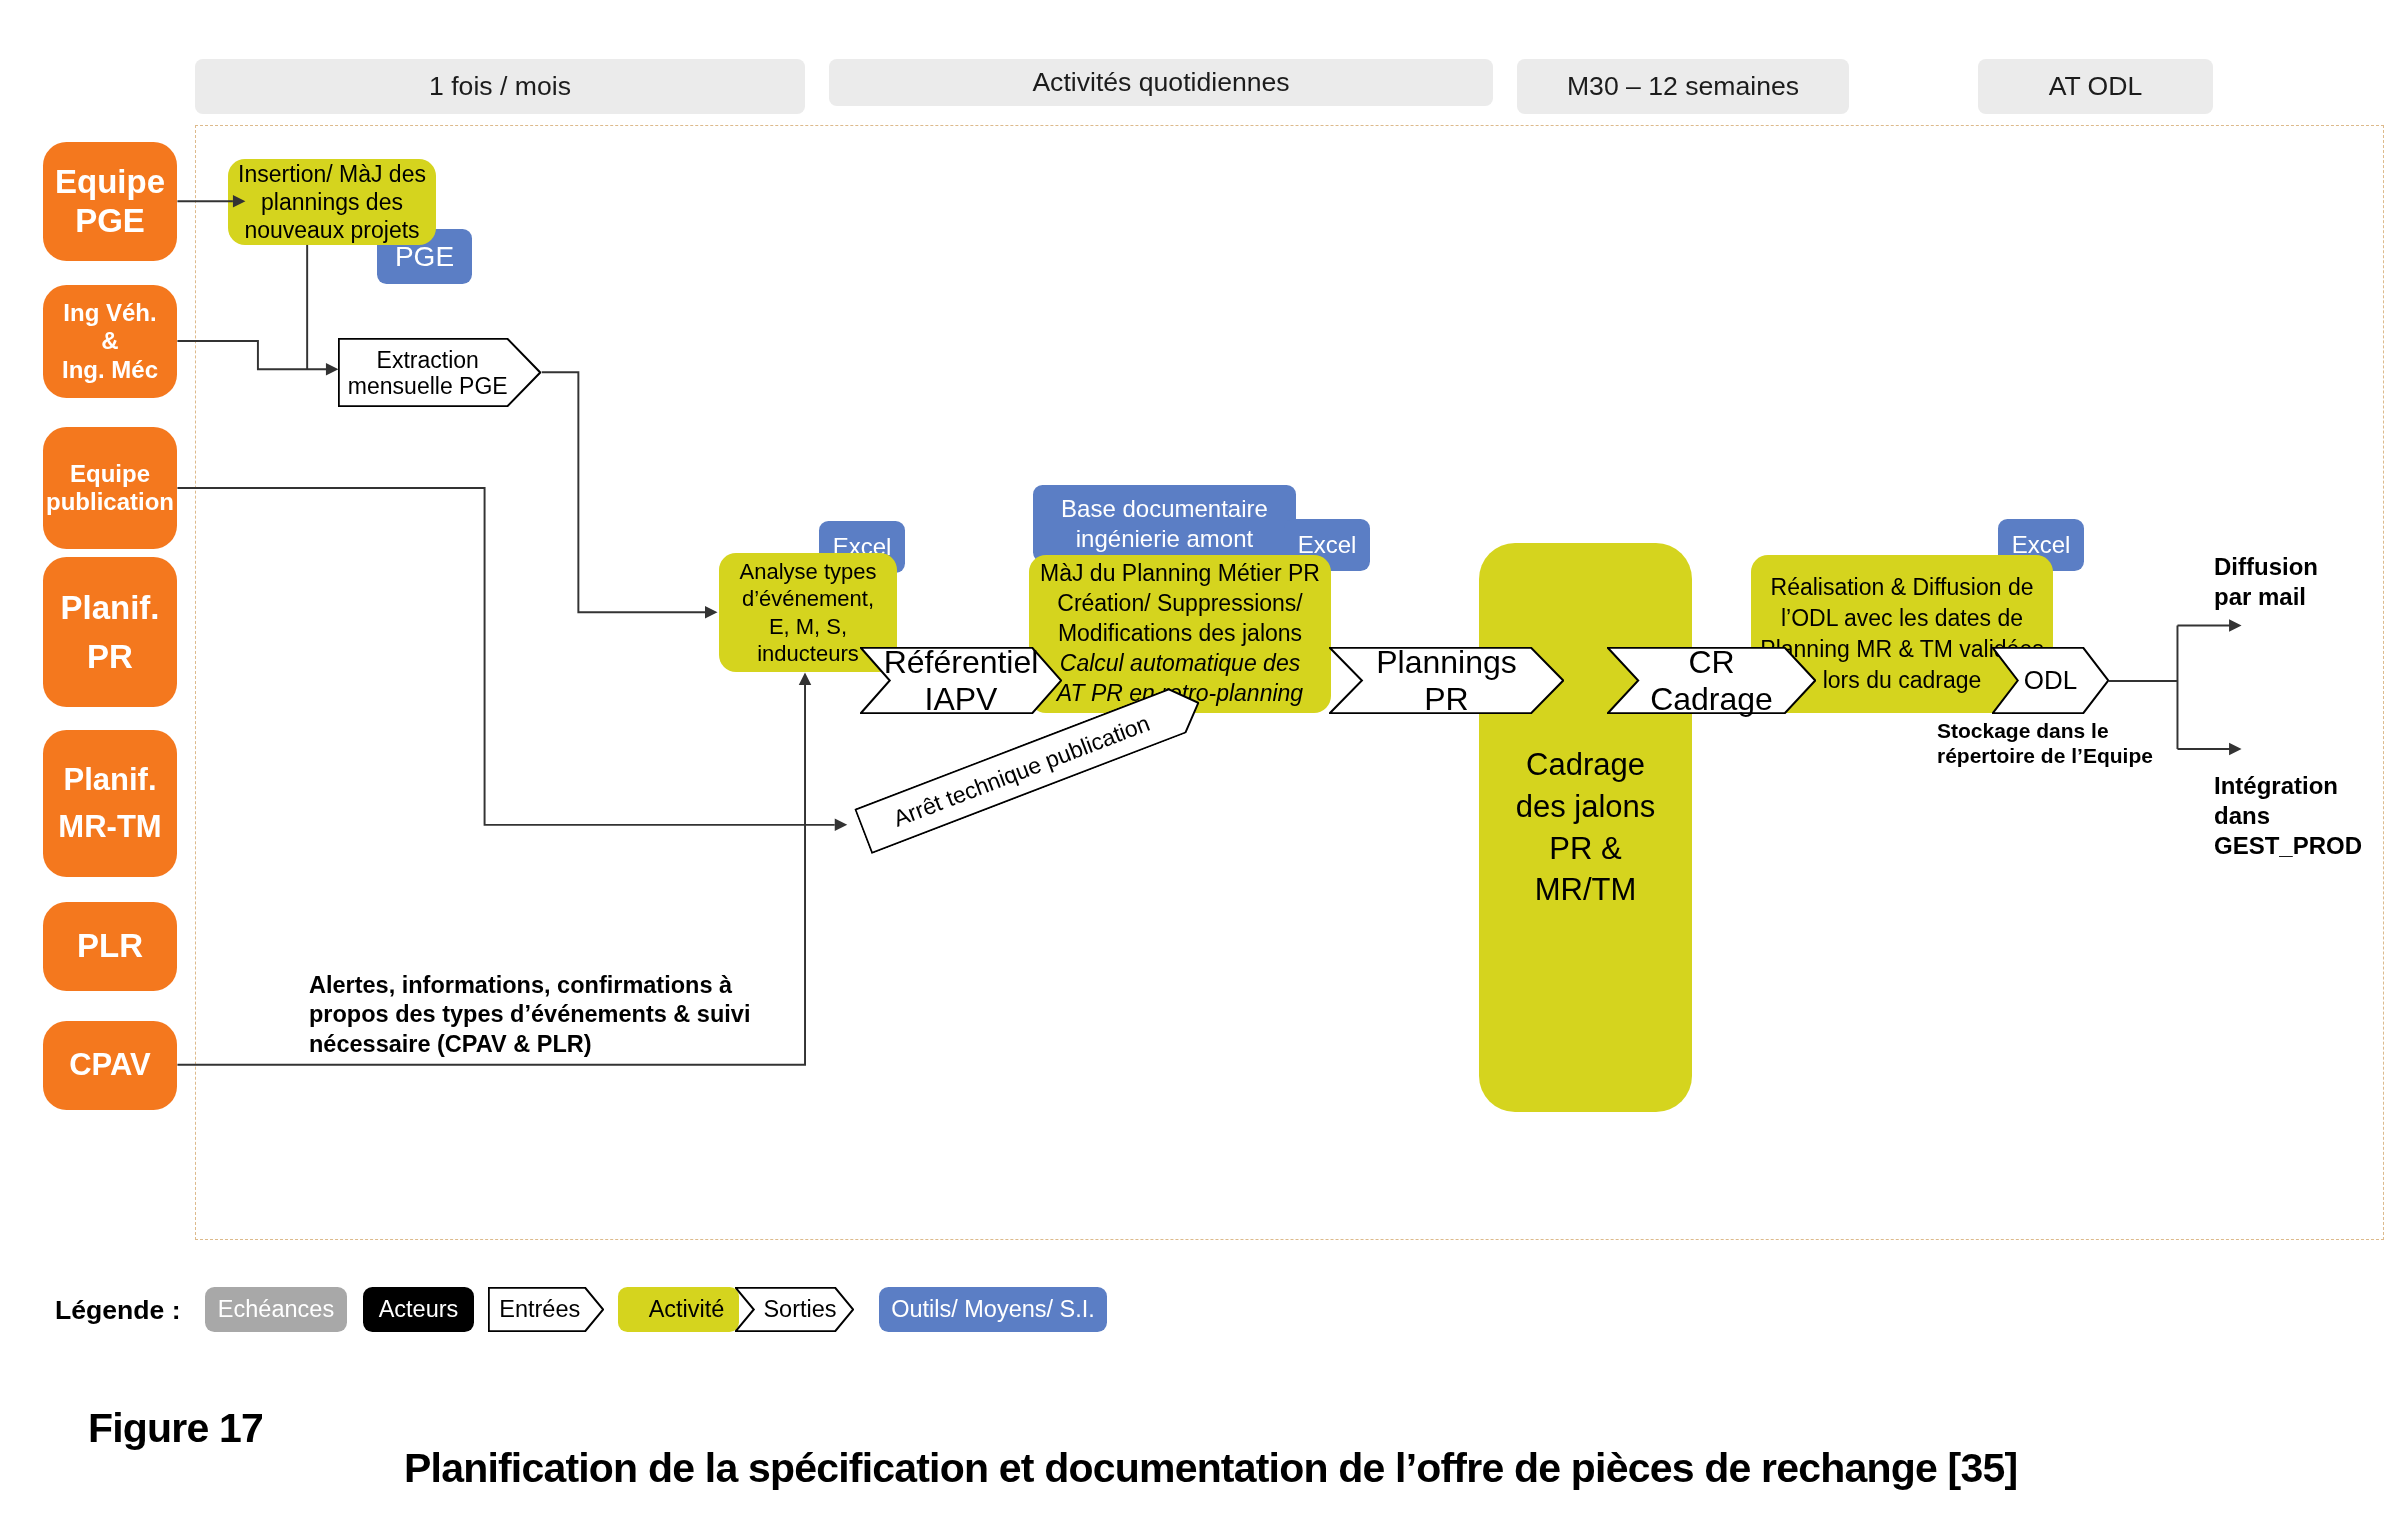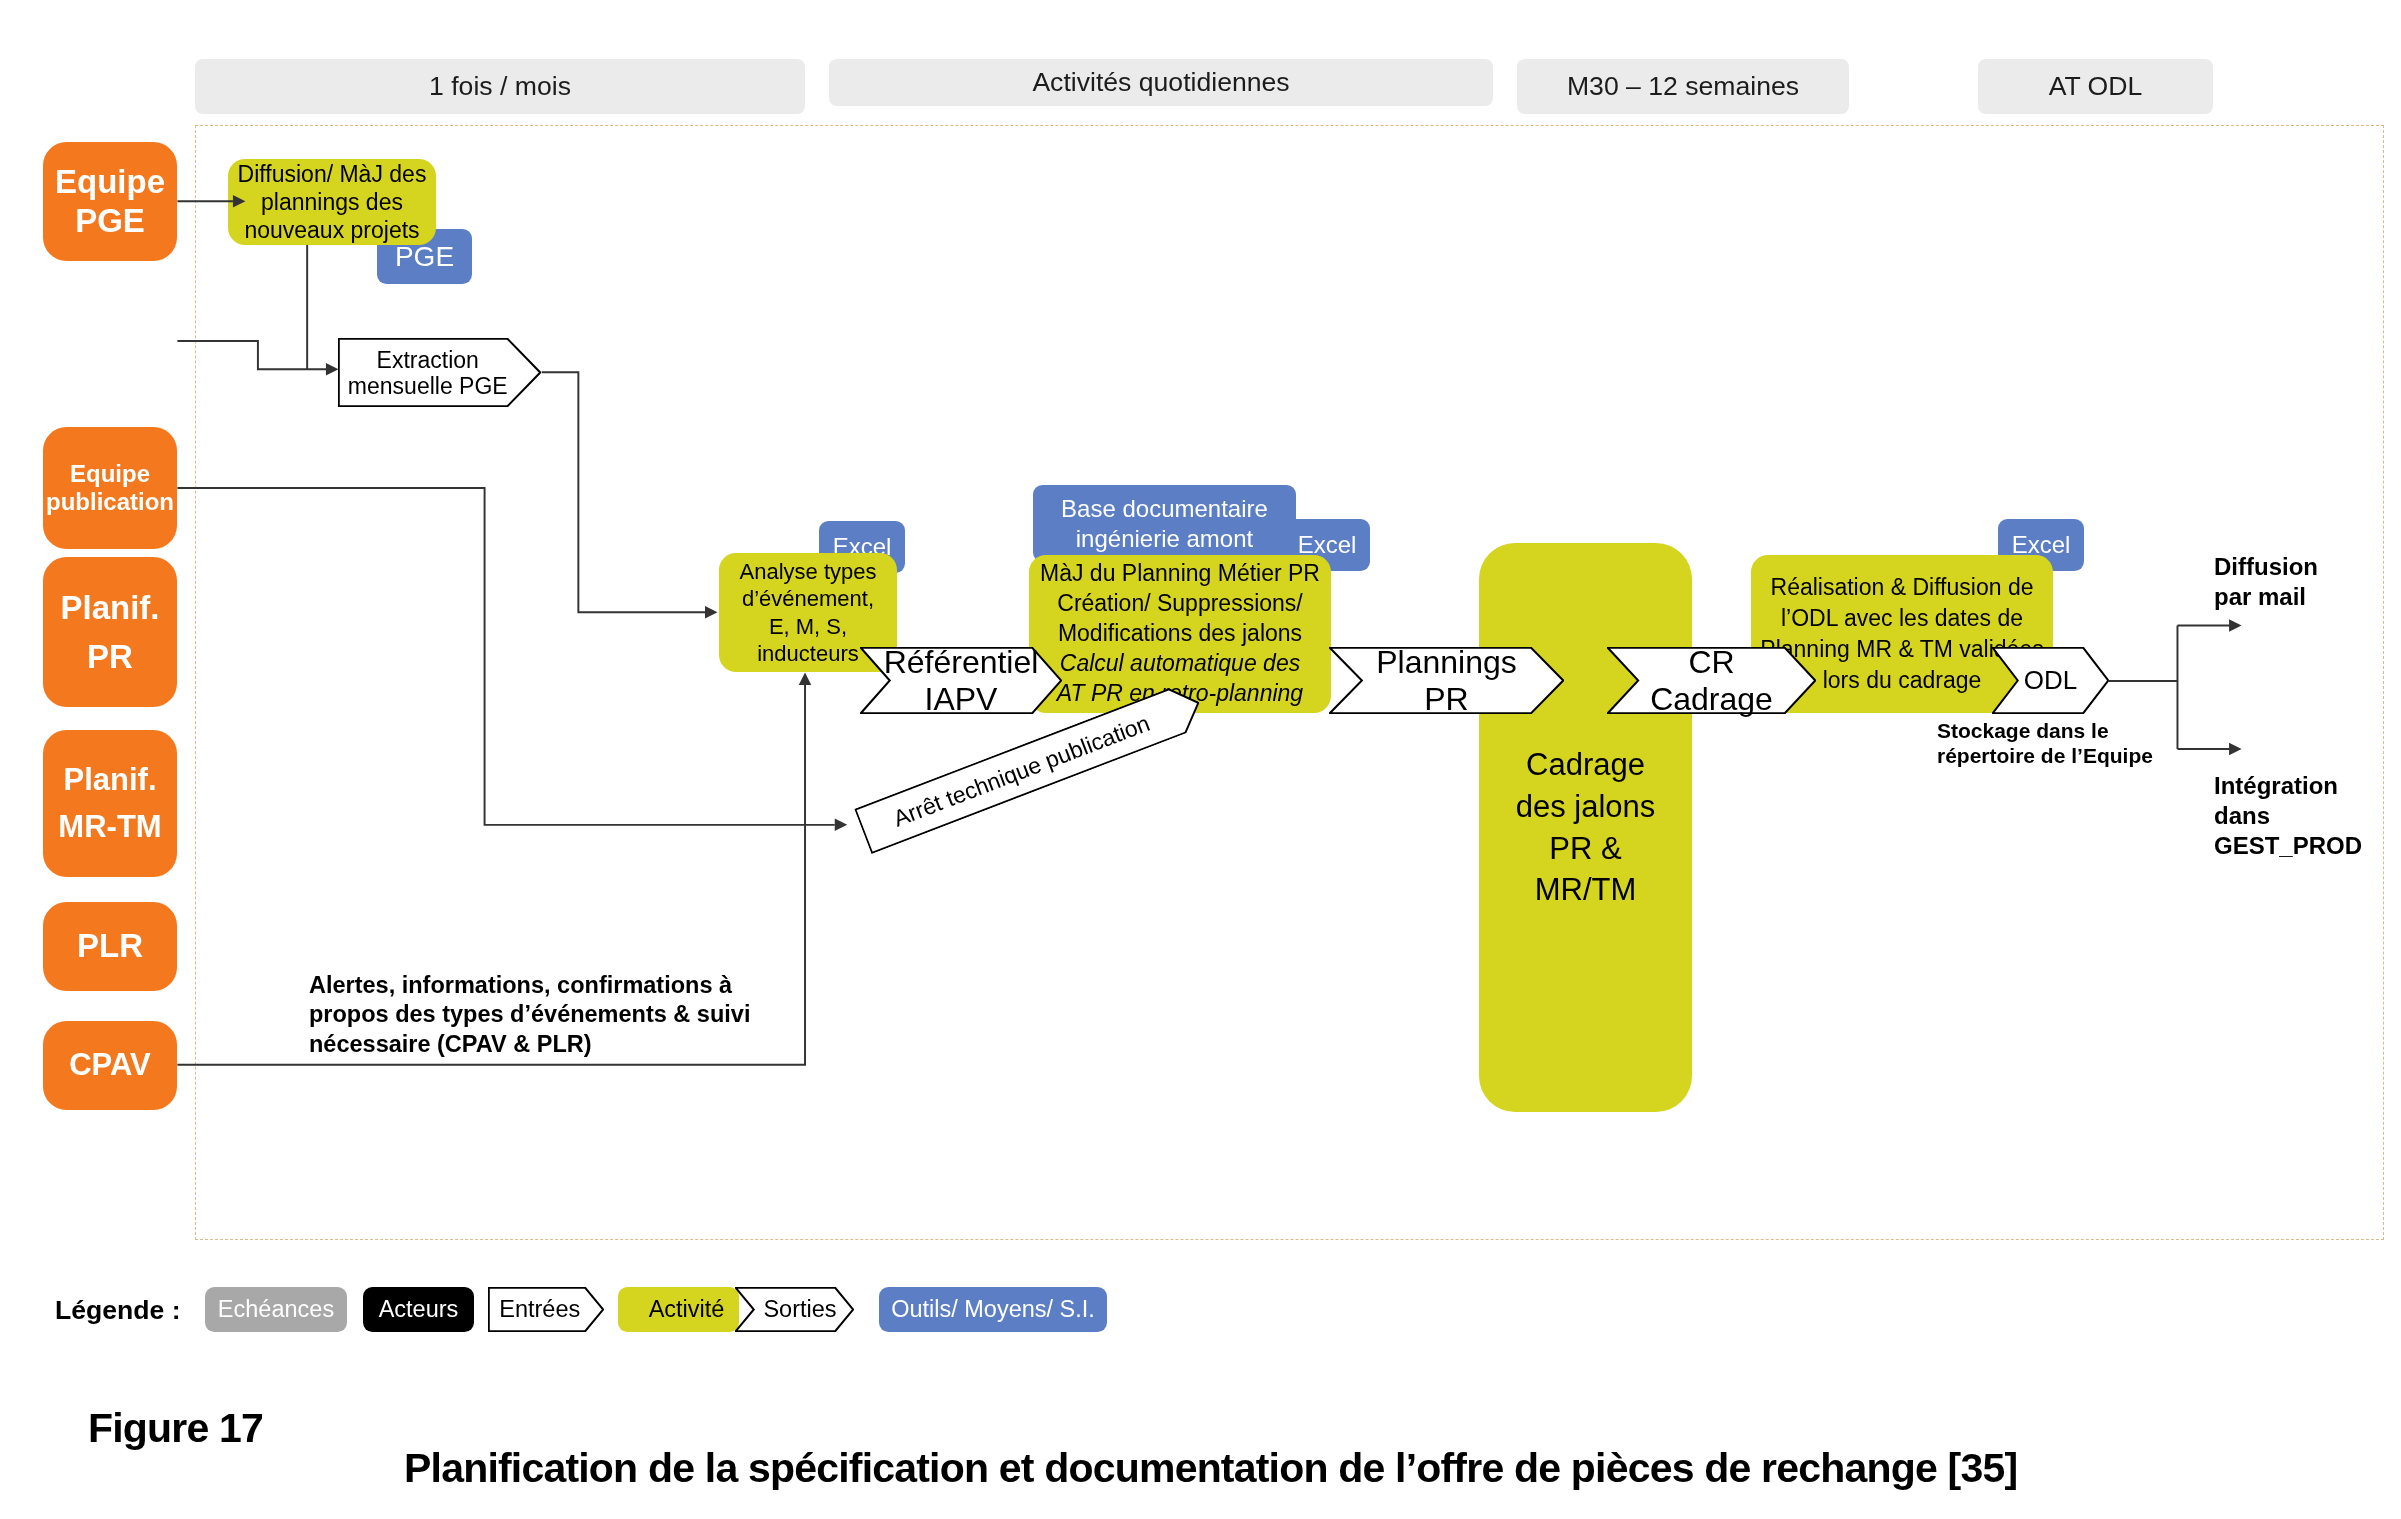--- a/index.html
+++ b/index.html
@@ -48,20 +48,23 @@
   </div>
   <div class="abs tbar" style="left:1517px;top:59px;width:332px;height:55px;">
     <span>M30 – 12 semaines</span>
   </div>
   <div class="abs tbar" style="left:1978px;top:59px;width:235px;height:55px;">
     <span>AT ODL</span>
   </div>
 
   <div class="abs actor ml" style="left:43px;top:142px;width:134px;height:119px;font-size:33px;">Equipe
 PGE</div>
+  <div class="abs actor ml" style="left:43px;top:285px;width:134px;height:113px;font-size:24px;">Ing Véh.
+&amp;
+Ing. Méc</div>
   <div class="abs actor ml" style="left:43px;top:427px;width:134px;height:122px;font-size:24px;">Equipe
 publication</div>
   <div class="abs actor ml" style="left:43px;top:557px;width:134px;height:150px;font-size:33px;line-height:1.5;">Planif.
 PR</div>
   <div class="abs actor ml" style="left:43px;top:730px;width:134px;height:147px;font-size:31px;line-height:1.5;">Planif.
 MR-TM</div>
   <div class="abs actor ml" style="left:43px;top:902px;width:134px;height:89px;font-size:33px;">PLR</div>
   <div class="abs actor ml" style="left:43px;top:1021px;width:134px;height:89px;font-size:31px;">CPAV</div>
 
   <div class="abs tool" style="left:377px;top:229px;width:95px;height:55px;font-size:28px;">
@@ -72,21 +75,21 @@
   </div>
   <div class="abs tool ml" style="left:1033px;top:485px;width:263px;height:77px;font-size:24px;line-height:1.25;">Base documentaire
 ingénierie amont</div>
   <div class="abs tool" style="left:1284px;top:519px;width:86px;height:52px;font-size:24px;">
     <span>Excel</span>
   </div>
   <div class="abs tool" style="left:1998px;top:519px;width:86px;height:52px;font-size:24px;">
     <span>Excel</span>
   </div>
 
-  <div class="abs act ml" style="left:228px;top:159px;width:208px;height:86px;font-size:23px;line-height:1.22;">Diffusion/ MàJ des
+  <div class="abs act ml" style="left:228px;top:159px;width:208px;height:86px;font-size:23px;line-height:1.22;">Insertion/ MàJ des
 plannings des
 nouveaux projets</div>
   <div class="abs act ml" style="left:719px;top:553px;width:178px;height:119px;font-size:22px;line-height:1.25;">Analyse types
 d’événement,
 E, M, S,
 inducteurs</div>
   <div class="abs act" style="left:1029px;top:555px;width:302px;height:158px;font-size:23px;line-height:1.3;flex-direction:column;">
     <span class="ml">MàJ du Planning Métier PR
 Création/ Suppressions/
 Modifications des jalons</span>

